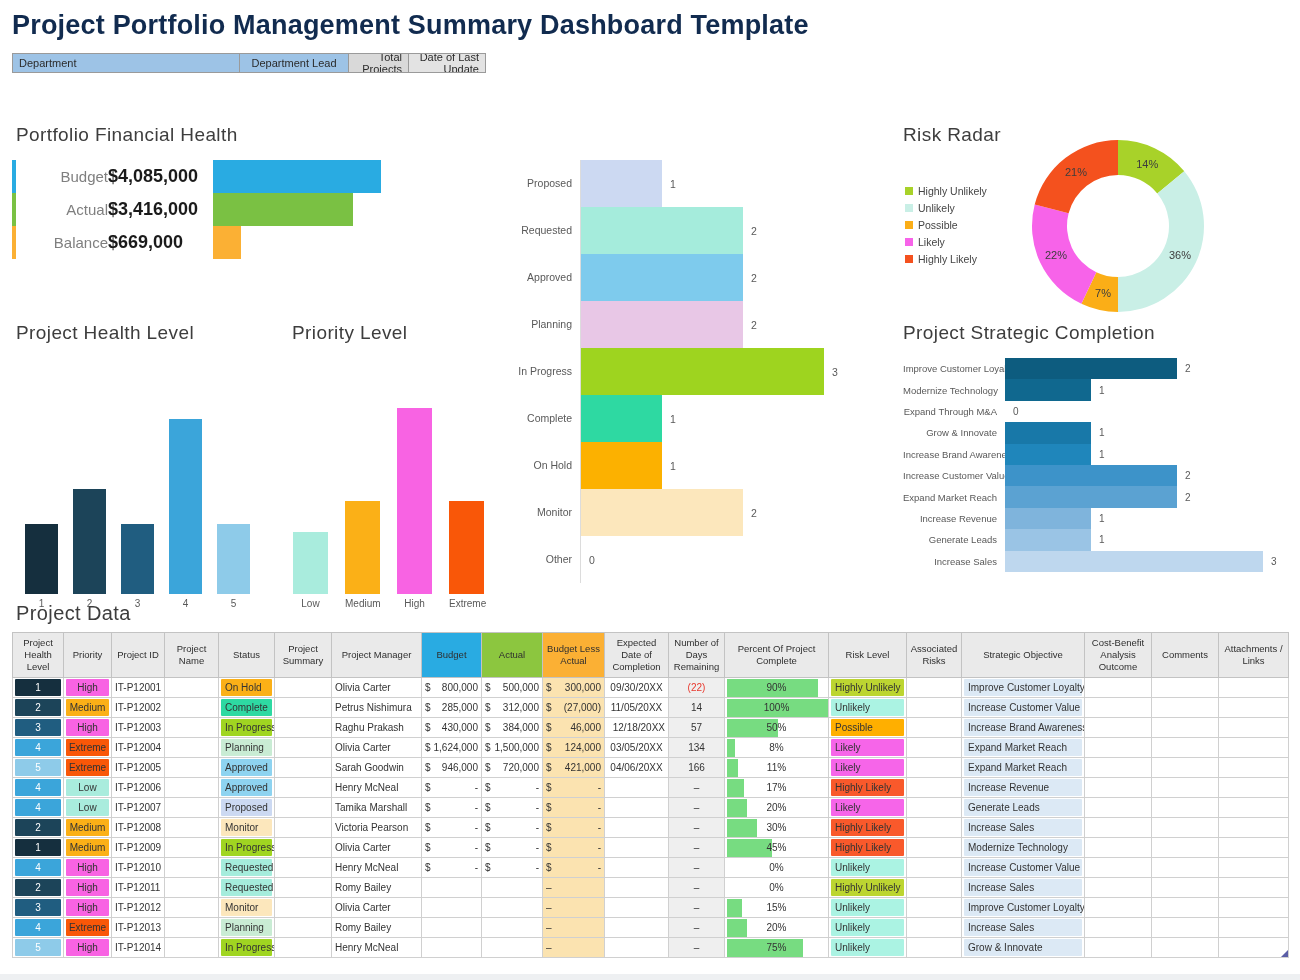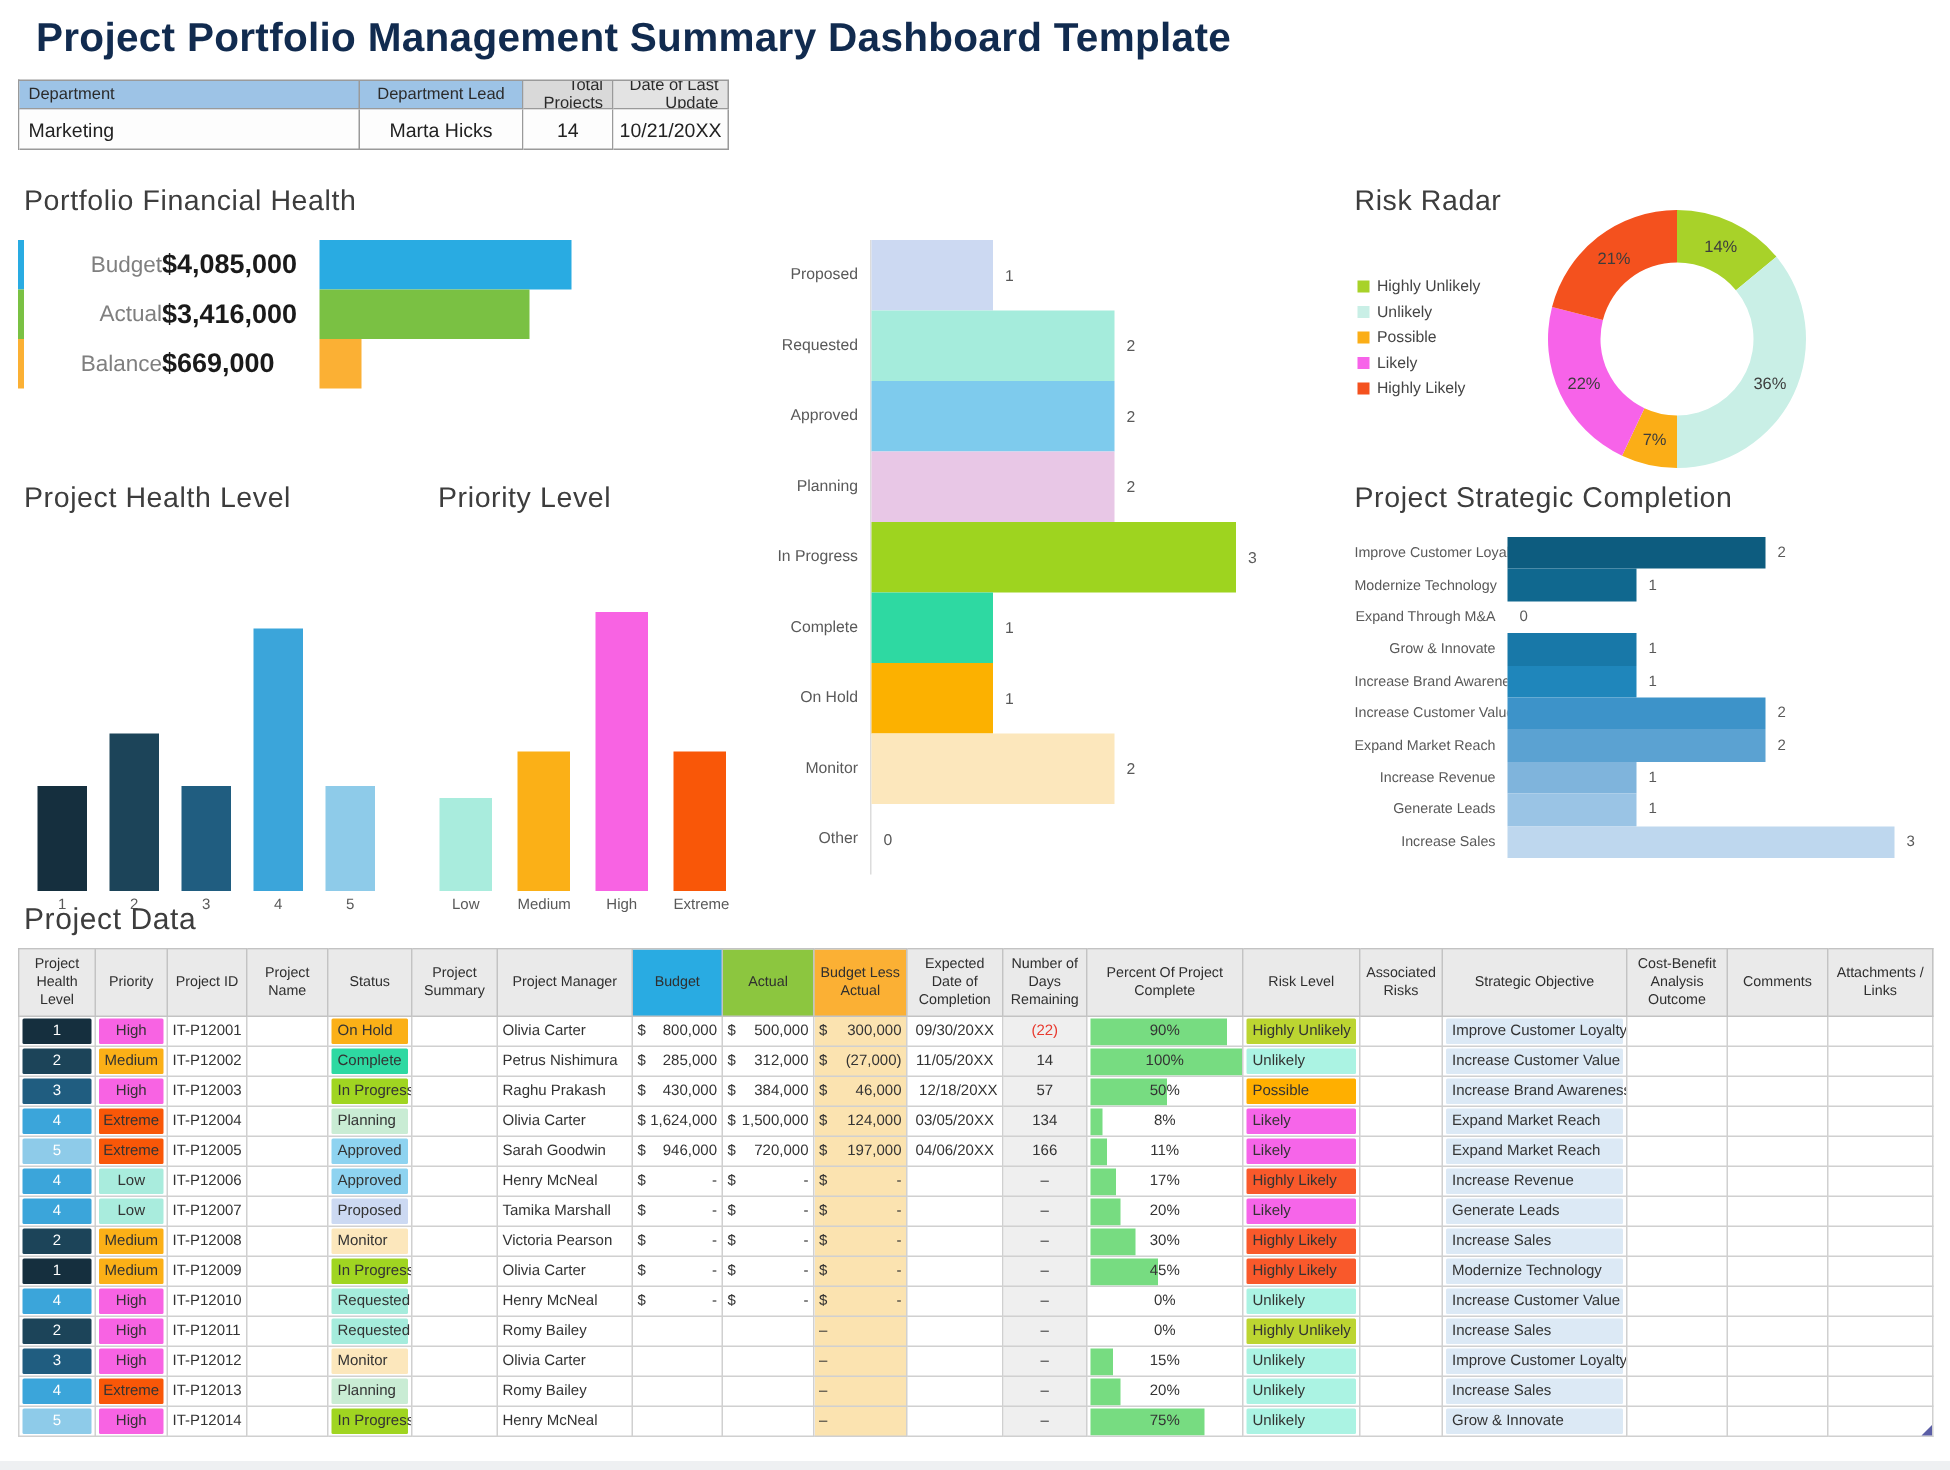--- a/index.html
+++ b/index.html
@@ -48,34 +48,28 @@
   .money { display:flex; justify-content:space-between; }
   .pct-wrap { position:relative; height:18px; }
   .pct-bar { position:absolute; left:1px; top:0; bottom:0; background:#77dc81; }
   .pct-lab { position:absolute; left:0; right:0; top:0; bottom:0; display:flex; align-items:center; justify-content:center; }
   .bottom-edge { position:absolute; left:0; right:0; bottom:0; height:6px; background:#eef0f2; }
   .resize-handle { position:absolute; width:0; height:0; border-left:7px solid transparent; border-bottom:7px solid #5b5ea6; }
 </style>
 </head>
 <body>
 
-<h1 class="abs page-title" style="left:24px; top:10px;">Project Portfolio Management Summary Dashboard Template</h1>
+<h1 class="abs page-title" style="left:12px; top:10px;">Project Portfolio Management Summary Dashboard Template</h1>
 
 <div id="info-table" class="abs" style="left:12px; top:53px;">
     <div class="info-row">
       <div class="info-cell info-head" style="width: 227px; background: rgb(157, 195, 230); justify-content: flex-start;">Department</div>
       <div class="info-cell info-head" style="width: 109px; background: rgb(157, 195, 230); justify-content: center;">Department Lead</div>
       <div class="info-cell info-head" style="width: 60px; background: rgb(217, 217, 217); justify-content: center;">Total Projects</div>
       <div class="info-cell info-head" style="width: 77px; background: rgb(227, 227, 227); justify-content: center;">Date of Last Update</div>
-    </div>
-    <div class="info-row">
-      <div class="info-cell info-data" style="width: 227px; justify-content: flex-start;">Marketing</div>
-      <div class="info-cell info-data" style="width: 109px; justify-content: center;">Marta Hicks</div>
-      <div class="info-cell info-data" style="width: 60px; justify-content: center;">14</div>
-      <div class="info-cell info-data" style="width: 77px; justify-content: center;">10/21/20XX</div>
     </div>
   </div>
 
 <div class="abs" style="left:16px; top:124px; width:480px; height:180px;">
   <div class="sec-title">Portfolio Financial Health</div>
   <div id="fin-strip" class="abs" style="left:-4px; top:36px; width:4px;">
       <div style="height: 33px; background: rgb(41, 171, 226);"></div>
       <div style="height: 33px; background: rgb(122, 193, 67);"></div>
       <div style="height: 33px; background: rgb(251, 176, 52);"></div>
     </div>
@@ -554,21 +548,21 @@
           </td>
           <td>
             <div class="money">
               <span>$</span>
               <span>720,000</span>
             </div>
           </td>
           <td style="background: rgb(251, 227, 176);">
             <div class="money">
               <span>$</span>
-              <span>197,000</span>
+              <span>421,000</span>
             </div>
           </td>
           <td style="text-align: center;">04/06/20XX</td>
           <td style="text-align: center; background: rgb(239, 239, 239);">166</td>
           <td style="padding: 0px 1px;">
             <div class="pct-wrap">
               <div class="pct-bar" style="width: 11%; background: rgb(119, 220, 129);"></div>
               <div class="pct-lab">11%</div>
             </div>
           </td>

